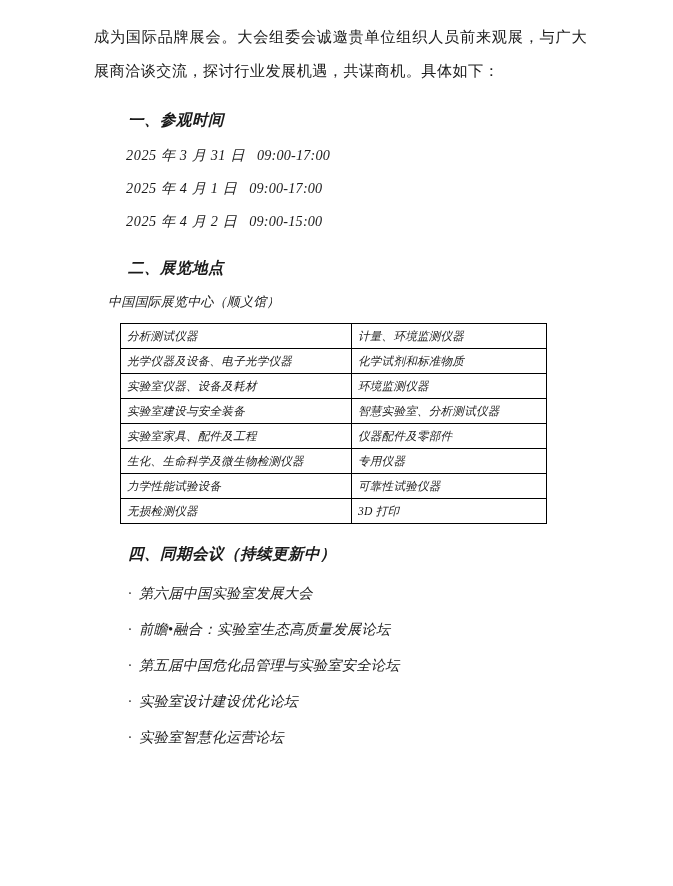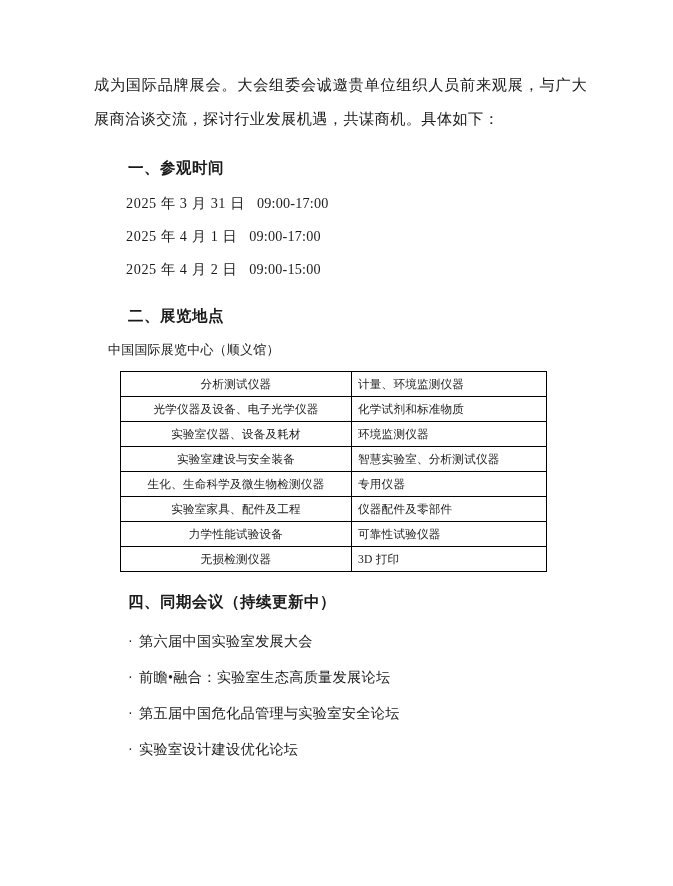--- a/index.html
+++ b/index.html
@@ -14,31 +14,32 @@
     color: #1a1a1a;
     position: relative;
     overflow: hidden;
   }
   .page {
     position: absolute;
     left: 0; top: 0;
     width: 673px;
     height: 886px;
     box-sizing: border-box;
-    padding: 68px 86px 20px 94px;
+    padding: 20px 86px 20px 94px;
   }
   .intro {
     font-size: 15.2px;
     line-height: 34px;
     letter-spacing: 0.4px;
     text-align: justify;
     margin: 0 0 22px 0;
   }
   .section {
     margin: 0;
+    font-style: italic;
   }
   .section-heading {
     font-weight: bold;
     font-size: 15.5px;
     letter-spacing: 0.5px;
     margin: 20px 0 8px 34px;
   }
   .section-heading.first {
     margin-top: 4px;
   }
@@ -71,21 +72,20 @@
     border: 1px solid #000000;
     font-size: 11.6px;
     padding: 4px 6px 4px 6px;
     line-height: 15px;
     height: 16px;
     letter-spacing: 0.2px;
     vertical-align: middle;
   }
   table.content-table td.col-left {
     width: 218px;
-    text-align: center;
   }
   table.content-table td.col-right {
     width: 182px;
   }
   .bullet-list {
     margin: 10px 0 0 34px;
     padding: 0;
     list-style: none;
   }
   .bullet-list li {
@@ -137,42 +137,43 @@
         </tr>
         <tr>
           <td class="col-left">实验室仪器、设备及耗材</td>
           <td class="col-right">环境监测仪器</td>
         </tr>
         <tr>
           <td class="col-left">实验室建设与安全装备</td>
           <td class="col-right">智慧实验室、分析测试仪器</td>
         </tr>
         <tr>
+          <td class="col-left">实验室家具、配件及工程</td>
+          <td class="col-right">仪器配件及零部件</td>
+        </tr>
+        <tr>
           <td class="col-left">生化、生命科学及微生物检测仪器</td>
           <td class="col-right">专用仪器</td>
-        </tr>
-        <tr>
-          <td class="col-left">实验室家具、配件及工程</td>
-          <td class="col-right">仪器配件及零部件</td>
         </tr>
         <tr>
           <td class="col-left">力学性能试验设备</td>
           <td class="col-right">可靠性试验仪器</td>
         </tr>
         <tr>
           <td class="col-left">无损检测仪器</td>
           <td class="col-right">3D 打印</td>
         </tr>
       </tbody>
     </table>
   </div>
 
   <div class="section">
     <div class="section-heading">四、同期会议（持续更新中）</div>
     <ul class="bullet-list">
       <li><span class="dot">·</span><span>第六届中国实验室发展大会</span></li>
       <li><span class="dot">·</span><span>前瞻•融合：实验室生态高质量发展论坛</span></li>
       <li><span class="dot">·</span><span>第五届中国危化品管理与实验室安全论坛</span></li>
       <li><span class="dot">·</span><span>实验室设计建设优化论坛</span></li>
+      <li><span class="dot">·</span><span>实验室智慧化运营论坛</span></li>
     </ul>
   </div>
 
 </div>
 
 </body></html>

